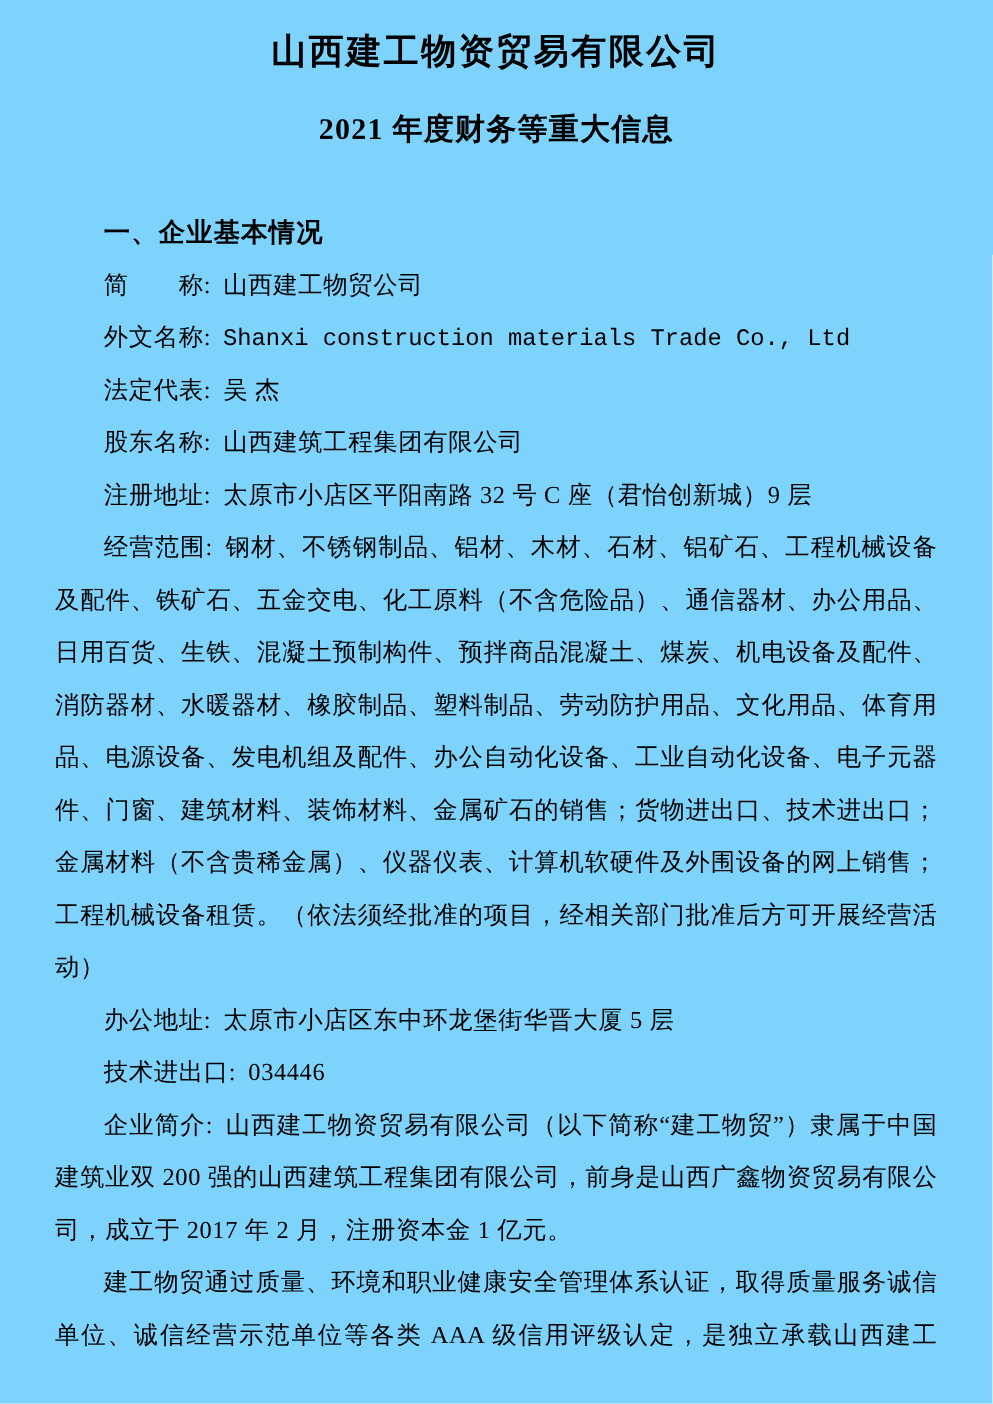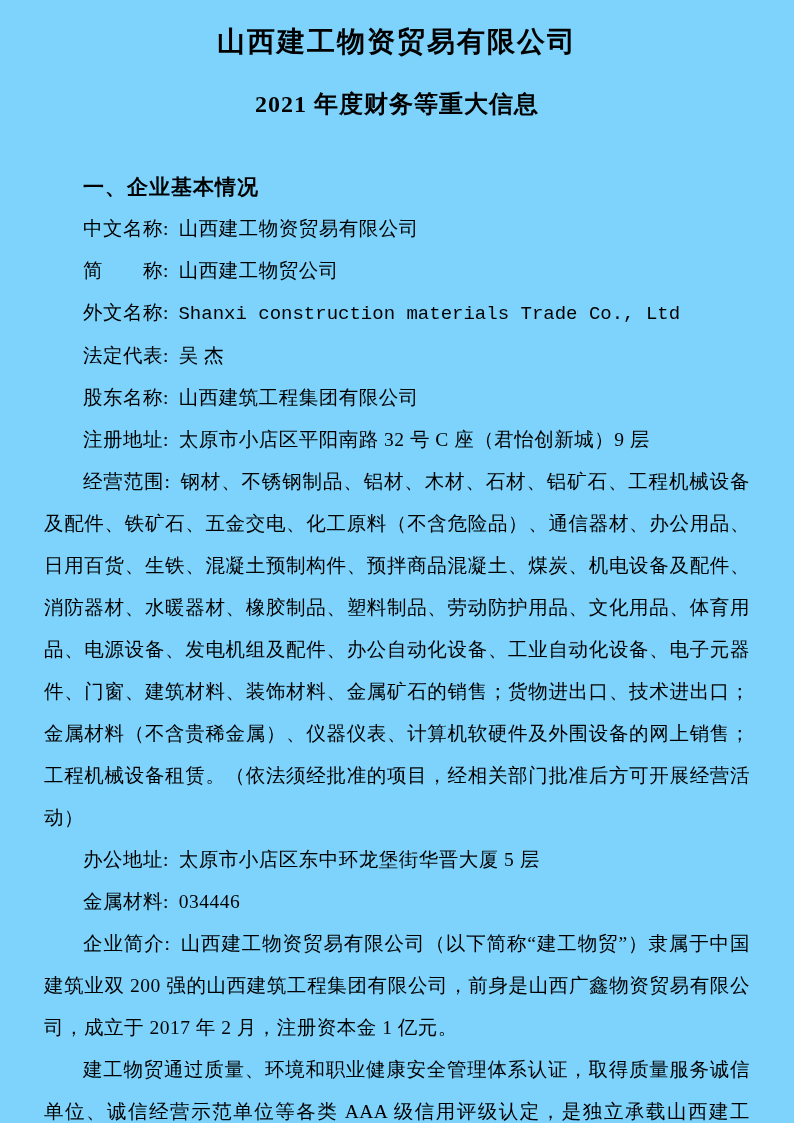--- a/index.html
+++ b/index.html
@@ -65,36 +65,35 @@
 
 <div class="page">
 
   <h1 class="doc-title">山西建工物资贸易有限公司</h1>
   <h2 class="doc-subtitle">2021 年度财务等重大信息</h2>
 
   <h3 class="section-heading">一、企业基本情况</h3>
 
   <div class="content">
 
-    <p><span class="flabel">中文名称:</span><span class="fvalue">山西建工物资贸易有限公司</span></p>
 
     <p><span class="flabel">简　　称:</span><span class="fvalue">山西建工物贸公司</span></p>
 
     <p><span class="flabel">外文名称:</span><span class="fvalue mono">Shanxi construction materials Trade Co., Ltd</span></p>
 
     <p><span class="flabel">法定代表:</span><span class="fvalue">吴 杰</span></p>
 
     <p><span class="flabel">股东名称:</span><span class="fvalue">山西建筑工程集团有限公司</span></p>
 
     <p><span class="flabel">注册地址:</span><span class="fvalue">太原市小店区平阳南路 32 号 C 座（君怡创新城）9 层</span></p>
 
     <p><span class="flabel">经营范围:</span><span class="fvalue">钢材、不锈钢制品、铝材、木材、石材、铝矿石、工程机械设备及配件、铁矿石、五金交电、化工原料（不含危险品）、通信器材、办公用品、日用百货、生铁、混凝土预制构件、预拌商品混凝土、煤炭、机电设备及配件、消防器材、水暖器材、橡胶制品、塑料制品、劳动防护用品、文化用品、体育用品、电源设备、发电机组及配件、办公自动化设备、工业自动化设备、电子元器件、门窗、建筑材料、装饰材料、金属矿石的销售；货物进出口、技术进出口；金属材料（不含贵稀金属）、仪器仪表、计算机软硬件及外围设备的网上销售；工程机械设备租赁。（依法须经批准的项目，经相关部门批准后方可开展经营活动）</span></p>
 
     <p><span class="flabel">办公地址:</span><span class="fvalue">太原市小店区东中环龙堡街华晋大厦 5 层</span></p>
 
-    <p><span class="flabel">金属材料:</span><span class="fvalue">034446</span></p>
+    <p><span class="flabel">技术进出口:</span><span class="fvalue">034446</span></p>
 
     <p><span class="flabel">企业简介:</span><span class="fvalue">山西建工物资贸易有限公司（以下简称“建工物贸”）隶属于中国建筑业双 200 强的山西建筑工程集团有限公司，前身是山西广鑫物资贸易有限公司，成立于 2017 年 2 月，注册资本金 1 亿元。</span></p>
 
     <p class="justify-last">建工物贸通过质量、环境和职业健康安全管理体系认证，取得质量服务诚信单位、诚信经营示范单位等各类 AAA 级信用评级认定，是独立承载山西建工</p>
 
   </div>
 </div>
 
 </body></html>

